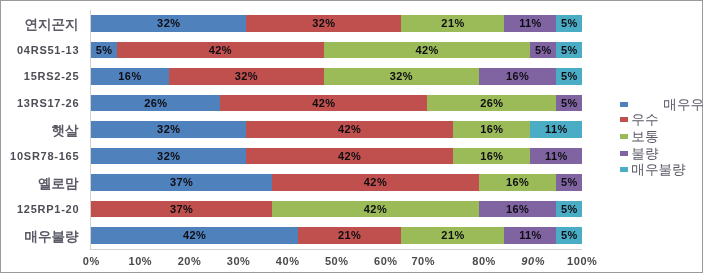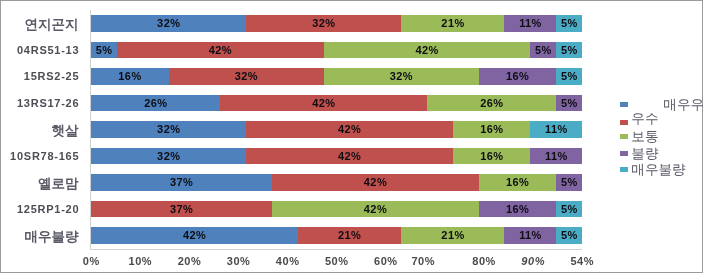--- a/index.html
+++ b/index.html
@@ -228,29 +228,29 @@
     <div class="tick" style="left: 66px;">0%</div>
     <div class="tick" style="left: 115.1px;">10%</div>
     <div class="tick" style="left: 164.2px;">20%</div>
     <div class="tick" style="left: 213.3px;">30%</div>
     <div class="tick" style="left: 262.4px;">40%</div>
     <div class="tick" style="left: 311.5px;">50%</div>
     <div class="tick" style="left: 360.6px;">60%</div>
     <div class="tick" style="left: 398px;">70%</div>
     <div class="tick" style="left: 458.8px;">80%</div>
     <div class="tick" style="left: 507.9px; font-style: italic;">90%</div>
-    <div class="tick" style="left: 557px;">54%</div>
+    <div class="tick" style="left: 557px;">100%</div>
   </div>
 
   <div id="legend">
     <div class="legitem" style="top: 2px; gap: 32px;">
       <span class="legswatch sw-excellent"></span>
       <span class="legtext">매우우수</span>
     </div>
-    <div class="legitem" style="top: 16.85px; align-items: flex-end;">
+    <div class="legitem" style="top: 16.85px;">
       <span class="legswatch sw-good"></span>
       <span class="legtext">우수</span>
     </div>
     <div class="legitem" style="top: 33.7px;">
       <span class="legswatch sw-average"></span>
       <span class="legtext">보통</span>
     </div>
     <div class="legitem" style="top: 50.55px;">
       <span class="legswatch sw-poor"></span>
       <span class="legtext">불량</span>

